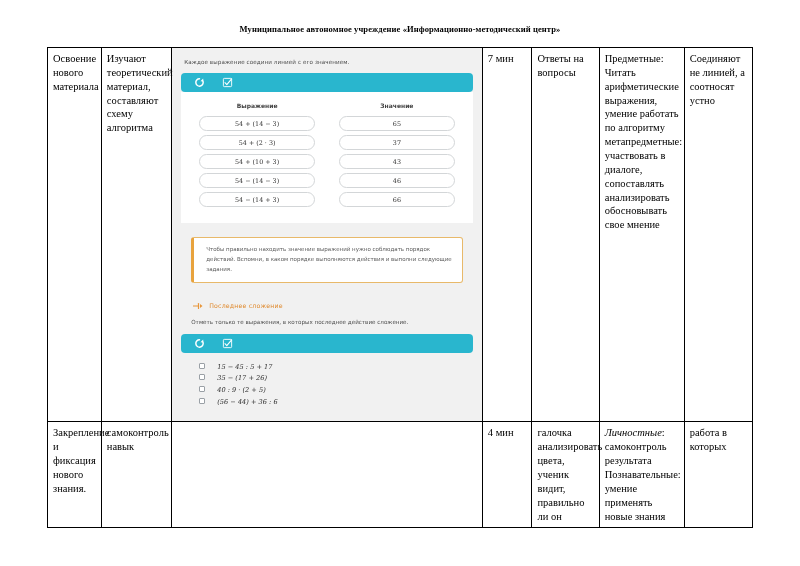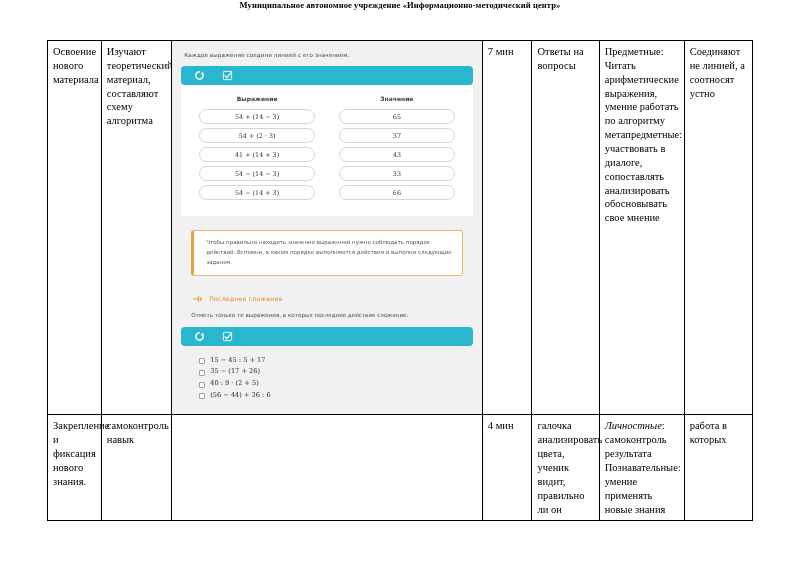--- a/index.html
+++ b/index.html
@@ -20,27 +20,28 @@
     height: 566px;
     box-sizing: border-box;
     padding: 0;
   }
   .doc-title {
     text-align: center;
     font-family: "Liberation Serif", serif;
     font-size: 8.5px;
     font-weight: bold;
     letter-spacing: 0.1px;
+    padding-top: 24px;
     padding-bottom: 13px;
   }
   table.lesson-table {
     border-collapse: collapse;
     table-layout: fixed;
     width: 706px;
-    margin: 17px auto;
+    margin: 0 auto;
   }
   table.lesson-table td {
     border: 1px solid #000000;
     vertical-align: top;
     padding: 4px 5px 4px 5px;
     font-family: "Liberation Serif", serif;
     font-size: 10.5px;
     line-height: 1.32;
   }
   .col1 { width: 52px; }
@@ -151,23 +152,24 @@
     font-family: "DejaVu Sans", sans-serif;
     font-size: 5.6px;
     color: #4a4a4a;
     margin: 7px 0 7px 10px;
   }
   .checklist {
     margin: 10px 0 0 18px;
   }
   .check-row {
     display: flex;
-    align-items: flex-end;
-    gap: 5px;
+    align-items: flex-start;
+    gap: 12px;
     margin-bottom: 3px;
+    font-style: italic;
   }
   .check-box {
     width: 4px;
     height: 4px;
     border: 1px solid #9aa0a6;
     border-radius: 1px;
     background: #fff;
     flex: 0 0 auto;
   }
   .check-expr {
@@ -222,30 +224,30 @@
                 </svg>
               </span>
             </div>
 
             <div class="match-panel">
               <div class="match-grid">
                 <div class="match-col">
                   <div class="match-head">Выражение</div>
                   <div class="pill">54 + (14 − 3)</div>
                   <div class="pill">54 + (2 · 3)</div>
-                  <div class="pill">41 + (14 + 3)</div>
+                  <div class="pill">54 + (10 + 3)</div>
                   <div class="pill">54 − (14 − 3)</div>
                   <div class="pill">54 − (14 + 3)</div>
                 </div>
                 <div class="match-col">
                   <div class="match-head">Значение</div>
                   <div class="pill">65</div>
                   <div class="pill">37</div>
                   <div class="pill">43</div>
-                  <div class="pill">33</div>
+                  <div class="pill">46</div>
                   <div class="pill">66</div>
                 </div>
               </div>
             </div>
 
             <div class="hint-box">
               <div class="hint-text">Чтобы правильно находить значение выражений нужно соблюдать порядок действий. Вспомни, в каком порядке выполняются действия и выполни следующие задания.</div>
             </div>
 
             <div class="section-head">

